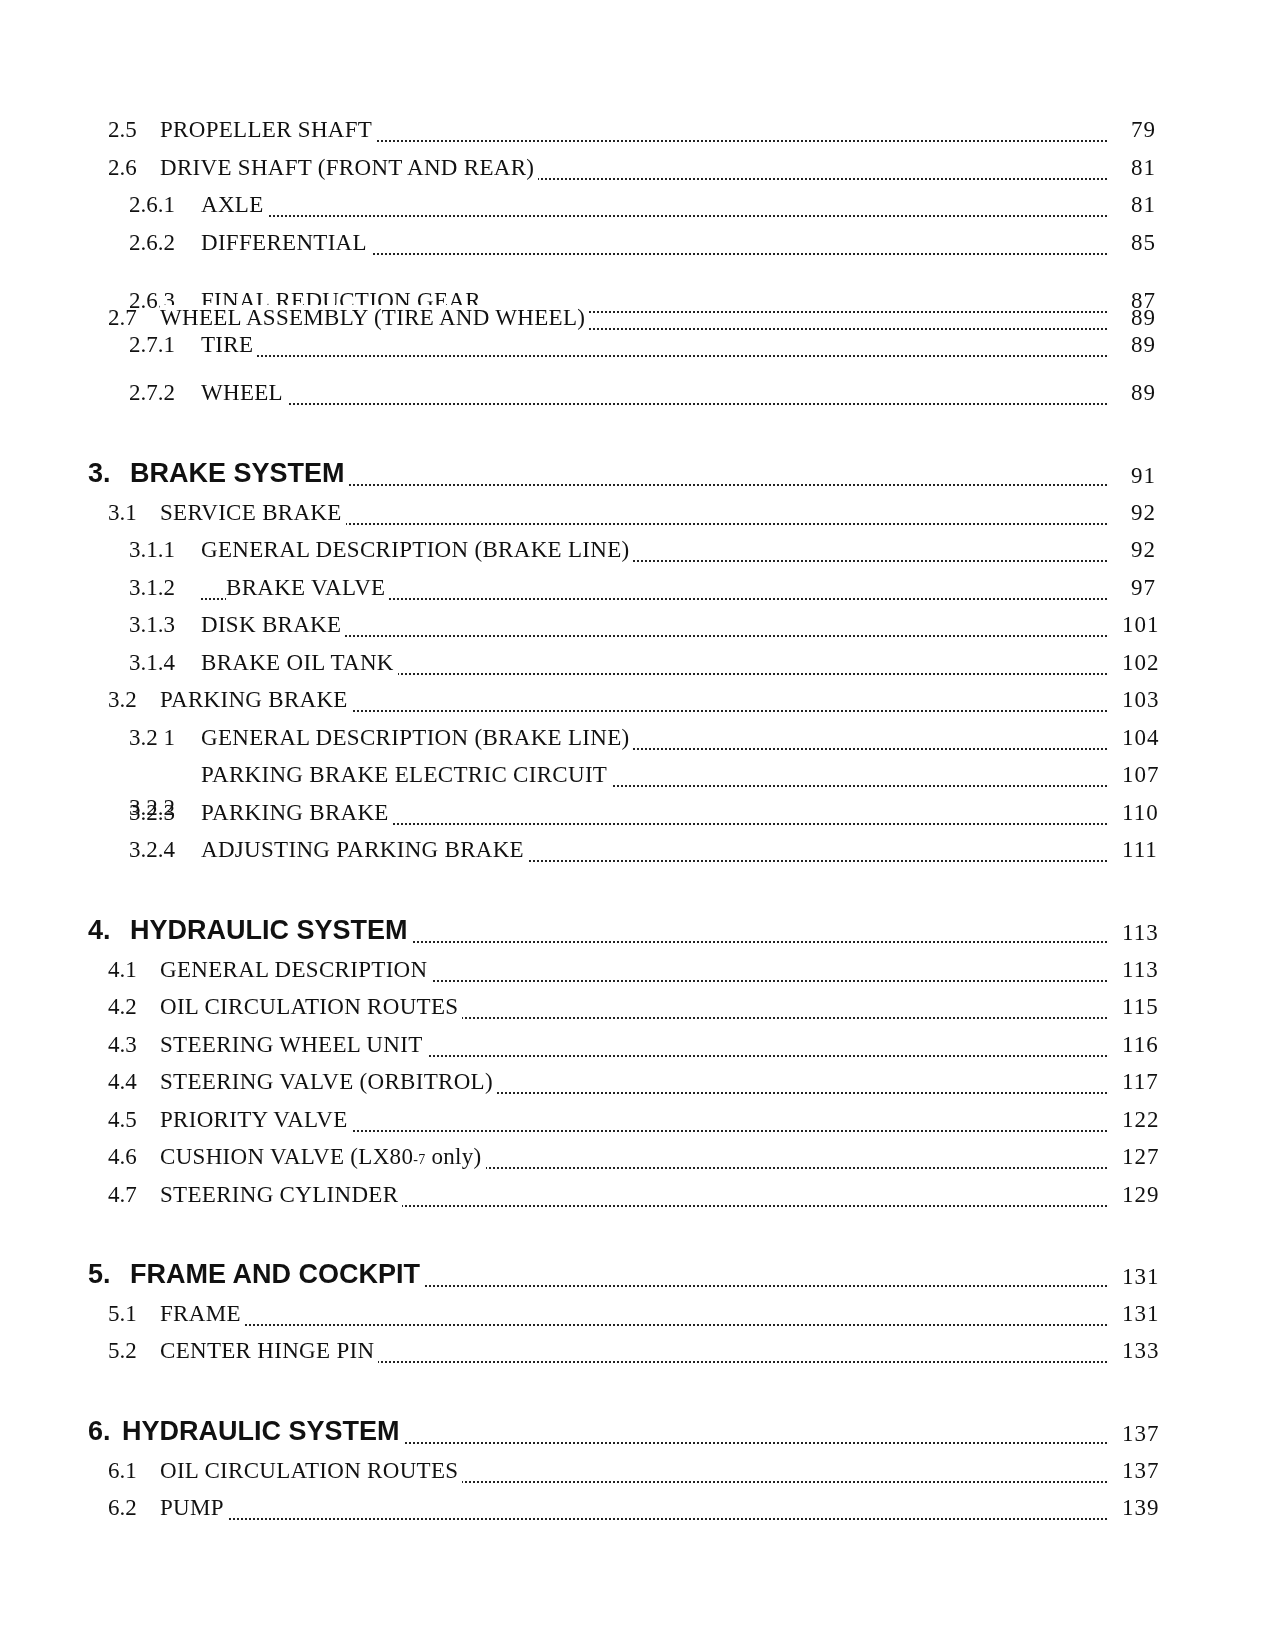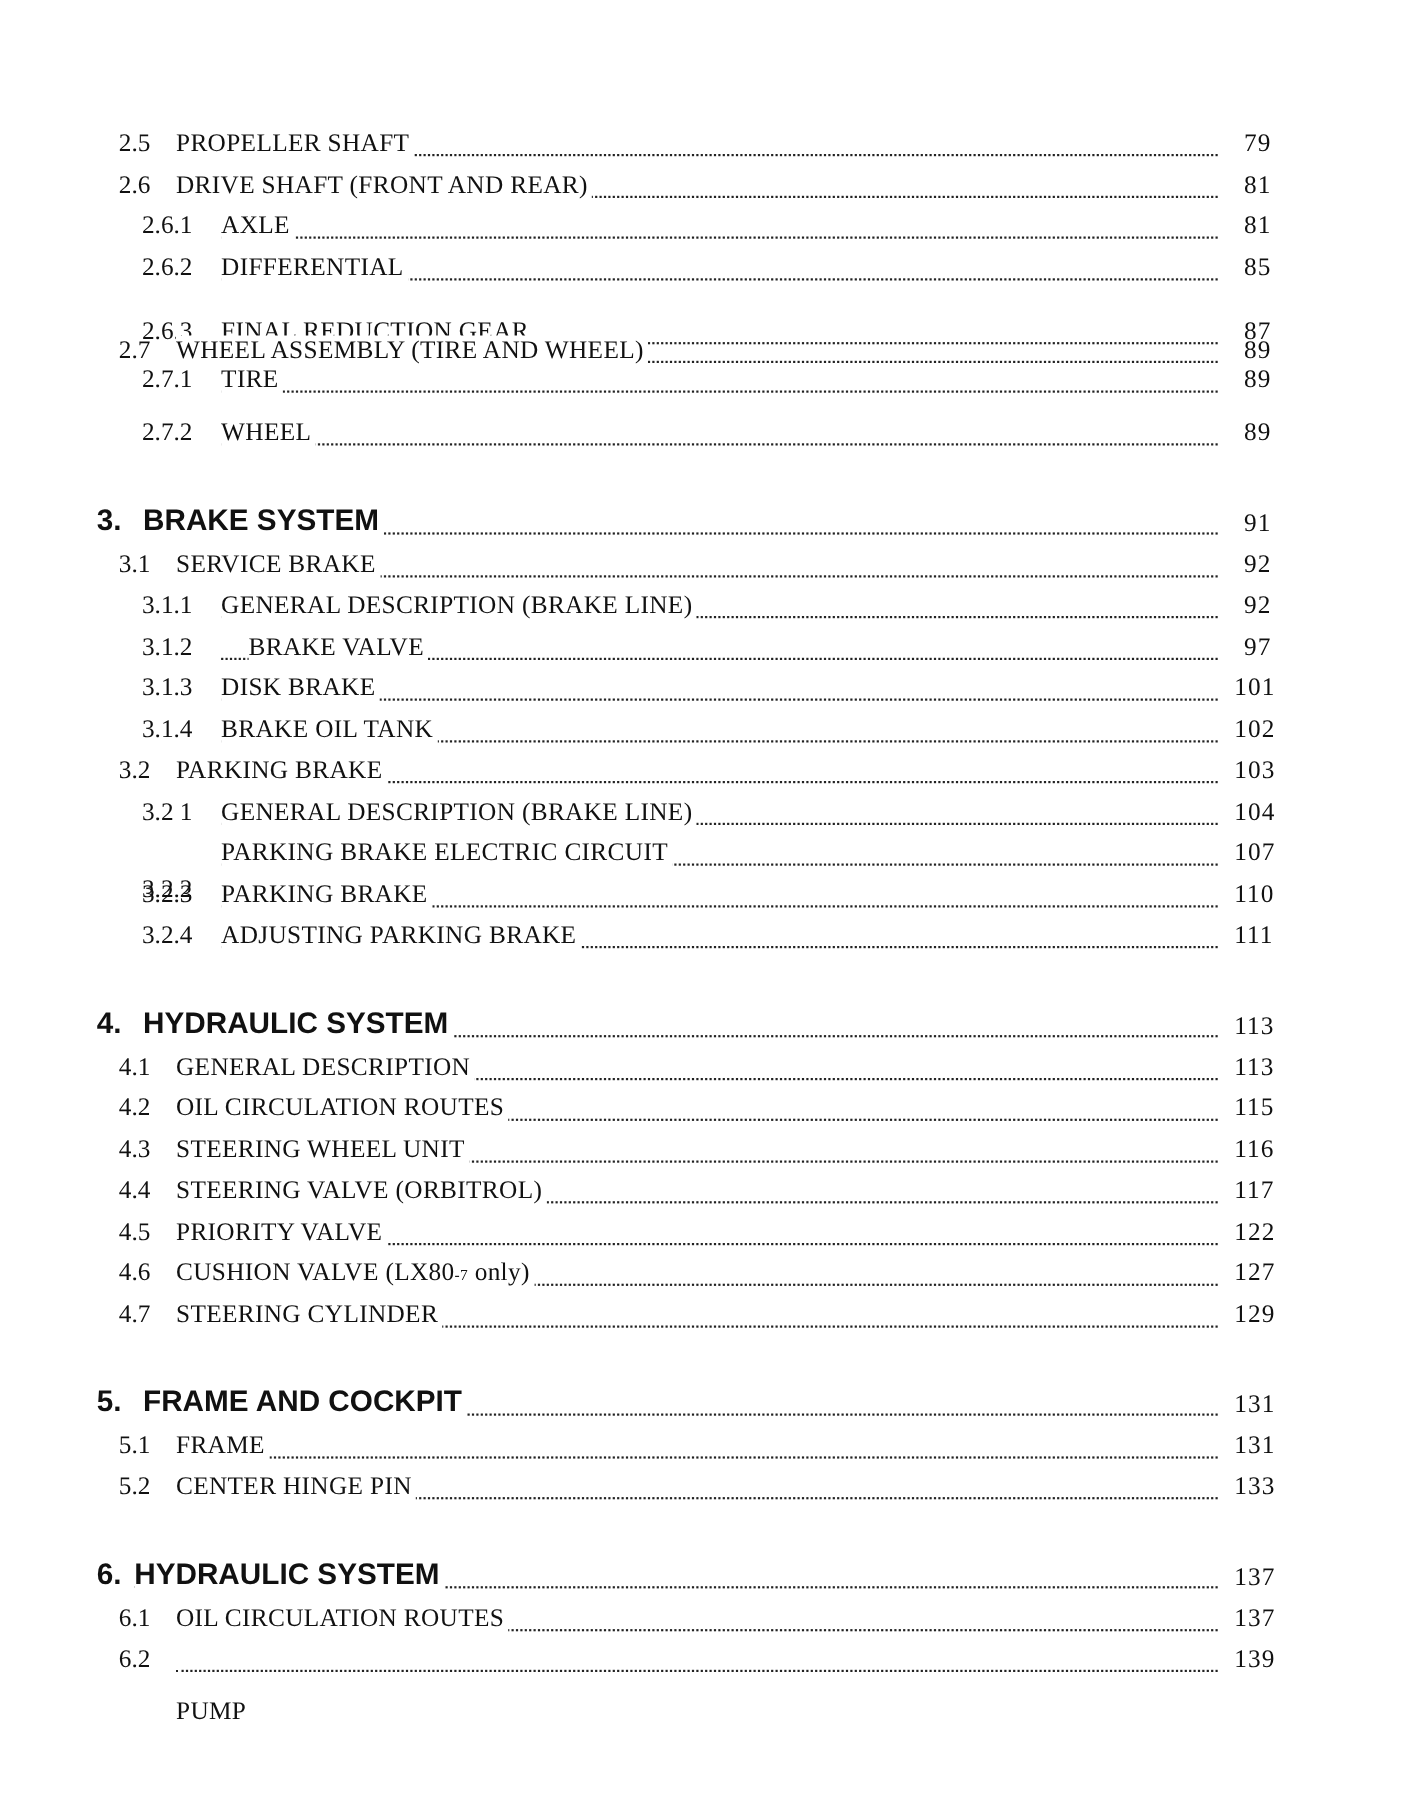--- a/index.html
+++ b/index.html
@@ -204,16 +204,16 @@
     </div>
     <div class="row" style="top: 1458px;">
       <span class="num" style="left: 108px;">6.1</span>
       <span class="leader" style="left: 160px; top: 21px;"></span>
       <span class="title" style="left: 160px;"><span>OIL CIRCULATION ROUTES</span></span>
       <span class="page">137</span>
     </div>
     <div class="row" style="top: 1495px;">
       <span class="num" style="left: 108px;">6.2</span>
       <span class="leader" style="left: 160px; top: 21px;"></span>
-      <span class="title" style="left: 160px; margin-top: 48px;"><span>PUMP</span></span>
+      <span class="title" style="left: 160px;"><span>PUMP</span></span>
       <span class="page">139</span>
     </div>
   </div>
 
 </body></html>

